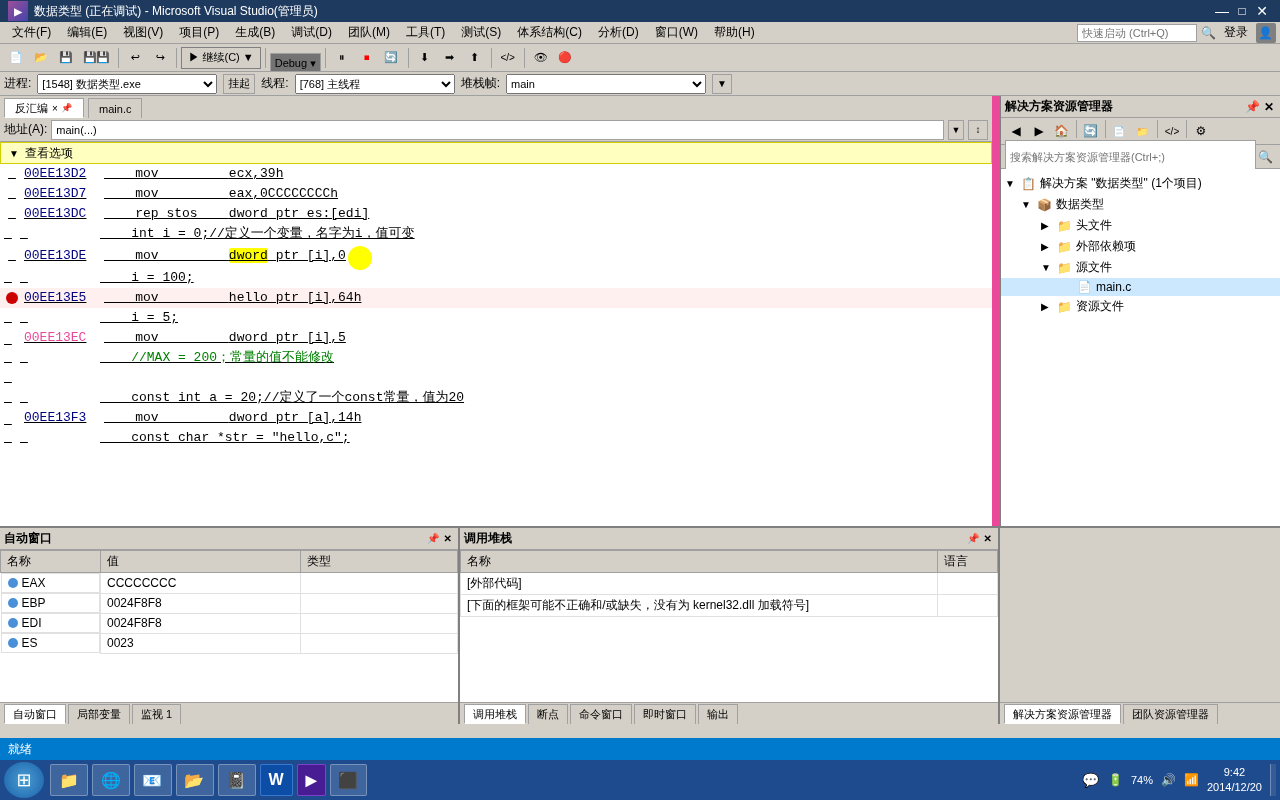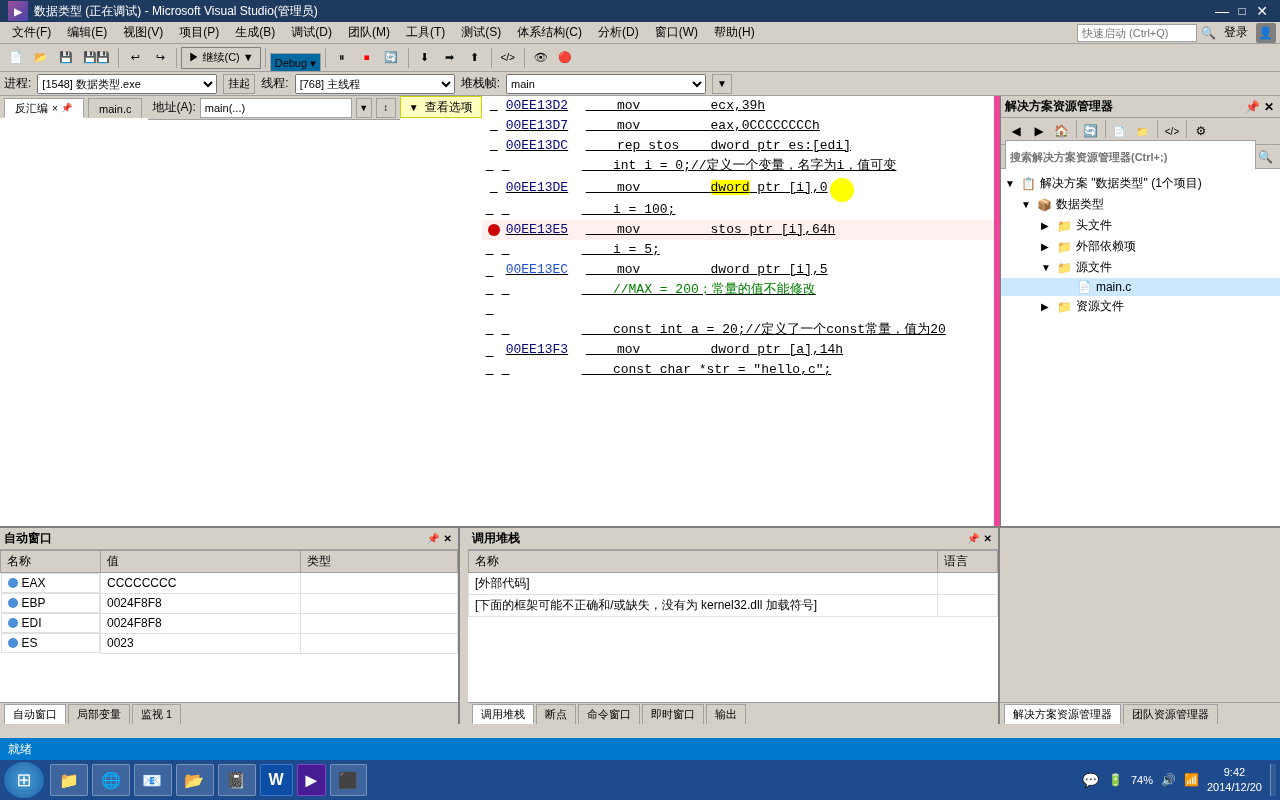--- a/index.html
+++ b/index.html
@@ -12,21 +12,21 @@
     #menubar { background: #d4d0c8; height: 22px; display: flex; align-items: center; padding: 0 4px; border-bottom: 1px solid #a0a0a0; }
     #menubar .menu-item { padding: 2px 8px; font-size: 12px; cursor: pointer; white-space: nowrap; }
     #menubar .quick-launch { margin-left: auto; display: flex; align-items: center; gap: 4px; padding-left: 22px; }
     #menubar .quick-launch input { width: 120px; height: 18px; border: 1px solid #a0a0a0; padding: 0 4px; font-size: 11px; }
     #menubar .login-btn { margin-left: 8px; font-size: 12px; cursor: pointer; }
 
     
     #toolbar { background: #d4d0c8; height: 30px; display: flex; align-items: center; padding: 2px 4px; border-bottom: 1px solid #a0a0a0; gap: 2px; }
     .toolbar-btn { height: 24px; min-width: 24px; background: #d4d0c8; border: 1px solid transparent; display: flex; align-items: center; justify-content: center; cursor: pointer; font-size: 11px; padding: 0 3px; }
     .toolbar-separator { width: 1px; height: 20px; background: #a0a0a0; margin: 0 3px; }
-    .toolbar-dropdown { height: 22px; display: flex; align-items: center; border: 1px solid #a0a0a0; background: #0369a1; font-size: 11px; padding: 0 4px; cursor: pointer; margin-top: 12px; }
+    .toolbar-dropdown { height: 22px; display: flex; align-items: center; border: 1px solid #a0a0a0; background: #737373; font-size: 11px; padding: 0 4px; cursor: pointer; margin-top: 12px; }
     .continue-btn { background: #d4d0c8; border: 1px solid #808080; height: 22px; padding: 0 6px; font-size: 11px; display: flex; align-items: center; gap: 2px; cursor: pointer; }
 
     
     #processbar { background: #d4d0c8; height: 24px; display: flex; align-items: center; padding: 0 4px; border-bottom: 1px solid #a0a0a0; gap: 6px; font-size: 12px; }
     #processbar select { height: 20px; font-size: 11px; }
     #processbar .process-select { width: 180px; }
     #processbar .thread-select { width: 160px; }
 
     
     #main { display: flex; height: calc(800px - 22px - 22px - 30px - 24px - 30px - 22px); }
@@ -161,21 +161,21 @@
   </select>
   <span>堆栈帧:</span>
   <select style="width:200px;height:20px;font-size:11px;">
     <option>main</option>
   </select>
   <button style="height:20px;width:20px;font-size:10px;background:#d4d0c8;border:1px solid #a0a0a0;cursor:pointer;">▼</button>
 </div>
 
 <div id="main" style="display:flex;height:430px;">
 
-  <div id="disasm-panel" style="flex:1;display:flex;flex-direction:row;background:white;border-right:6px solid #ec4899;justify-content:center;">
+  <div id="disasm-panel" style="flex:1;display:flex;flex-direction:column;background:white;border-right:8px solid #ec4899;justify-content:center;">
 
     <div id="disasm-tabs" style="background:#d4d0c8;height:22px;display:flex;align-items:flex-end;padding:0 4px;">
       <div class="tab active">
         <span>反汇编</span>
         <span class="close-x">×</span>
         <span style="font-size:9px;cursor:pointer;">📌</span>
       </div>
       <div class="tab" style="margin-left:2px;">
         <span>main.c</span>
       </div>
@@ -233,32 +233,32 @@
         <span style="display:inline-block;width:80px;">&nbsp;</span>
         <span>    i = 100;</span>
       </div>
 
       <div class="code-line" style="background:#fff0f0;">
         <span class="breakpoint" style="width:16px;height:20px;display:inline-flex;align-items:center;justify-content:center;">
           <span style="width:12px;height:12px;border-radius:50%;background:#cc0000;display:inline-block;"></span>
         </span>
         <span class="addr" style="color:#000080;min-width:80px;display:inline-block;">00EE13E5</span>
         <span class="mnemonic" style="min-width:80px;display:inline-block;">    mov         </span>
-        <span class="operand">stos ptr [i],64h</span>
+        <span class="operand">hello ptr [i],64h</span>
       </div>
 
       <div class="code-line">
         <span style="width:16px;display:inline-block;">&nbsp;</span>
         <span style="display:inline-block;width:80px;">&nbsp;</span>
         <span>    i = 5;</span>
       </div>
 
       <div class="code-line">
         <span class="breakpoint" style="width:16px;display:inline-block;">&nbsp;</span>
-        <span class="addr" style="color:#1d4ed8;min-width:80px;display:inline-block;">00EE13EC</span>
+        <span class="addr" style="color:#ec4899;min-width:80px;display:inline-block;">00EE13EC</span>
         <span class="mnemonic" style="min-width:80px;display:inline-block;">    mov         </span>
         <span class="operand">dword ptr [i],5</span>
       </div>
 
       <div class="code-line">
         <span style="width:16px;display:inline-block;">&nbsp;</span>
         <span style="display:inline-block;width:80px;">&nbsp;</span>
         <span style="color:#008000;">    //MAX = 200；常量的值不能修改</span>
       </div>
 
@@ -305,21 +305,21 @@
       <div class="toolbar-separator" style="width:1px;height:18px;background:#a0a0a0;margin:0 2px;"></div>
       <button class="sol-btn" style="font-size:10px;">📄</button>
       <button class="sol-btn" style="font-size:10px;">📁</button>
       <div class="toolbar-separator" style="width:1px;height:18px;background:#a0a0a0;margin:0 2px;"></div>
       <button class="sol-btn" style="font-size:10px;">&lt;/&gt;</button>
       <div class="toolbar-separator" style="width:1px;height:18px;background:#a0a0a0;margin:0 2px;"></div>
       <button class="sol-btn">⚙</button>
     </div>
 
     <div id="solution-search" style="height:24px;display:flex;align-items:center;padding:2px 4px;background:#d4d0c8;border-bottom:1px solid #a0a0a0;">
-      <input type="text" style="flex: 1 1 0%; height: 20px; border: 1px solid rgb(160, 160, 160); font-size: 11px; padding: 16px 4px; background: white; font-weight: bold;" placeholder="搜索解决方案资源管理器(Ctrl+;)">
+      <input type="text" style="flex: 1 1 0%; height: 20px; border: 1px solid rgb(160, 160, 160); font-size: 11px; padding: 16px 4px; background: white;" placeholder="搜索解决方案资源管理器(Ctrl+;)">
       <span style="width:20px;height:20px;display:flex;align-items:center;justify-content:center;cursor:pointer;">🔍</span>
     </div>
 
     <div id="tree-view" style="flex:1;overflow:auto;background:white;padding:4px 0;font-size:12px;">
 
       <div class="tree-item" style="padding-left:4px;">
         <span class="tree-arrow">▼</span>
         <span style="font-size:12px;">📋</span>
         <span>解决方案 "数据类型" (1个项目)</span>
       </div>
@@ -406,21 +406,21 @@
           </tbody>
       </table>
     </div>
     <div class="panel-tabs">
       <div class="panel-tab active">自动窗口</div>
       <div class="panel-tab">局部变量</div>
       <div class="panel-tab">监视 1</div>
     </div>
   </div>
 
-  <div id="call-panel" style="flex:1;display:flex;flex-direction:column;border-right:2px solid #808080;padding-left:8px;">
+  <div id="call-panel" style="flex:1;display:flex;flex-direction:column;border-right:2px solid #808080;">
     <div class="panel-header">
       <span class="ph-title">调用堆栈</span>
       <span style="font-size:10px;cursor:pointer;margin:0 2px;">📌</span>
       <span style="font-size:10px;cursor:pointer;margin:0 2px;">✕</span>
     </div>
     <div class="panel-content" style="flex:1;overflow:auto;background:white;">
       <table class="data-table">
         <thead>
           <tr>
             <th>名称</th>

